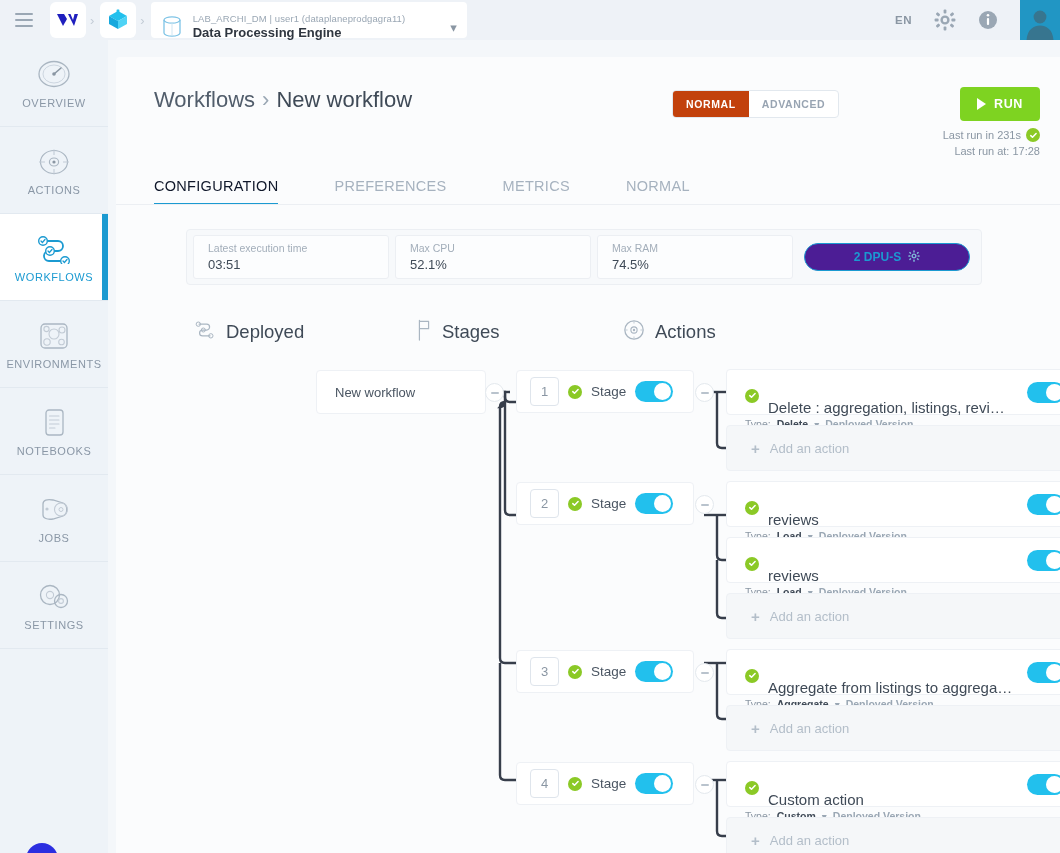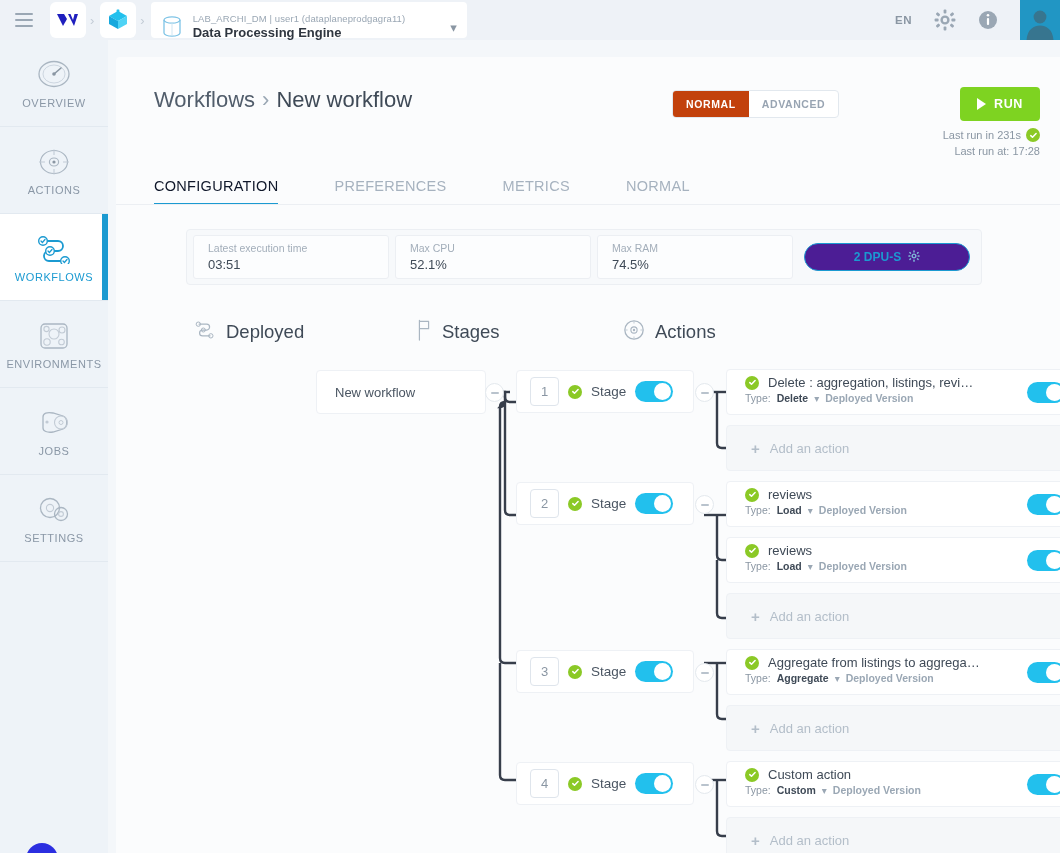--- a/index.html
+++ b/index.html
@@ -195,21 +195,21 @@
     content: ""; position: absolute; right: 2px; top: 2px;
     width: 17px; height: 17px; border-radius: 50%; background: #fff;
   }
 
   .act-card {
     position: absolute; left: 532px; width: 356px; height: 46px;
     background: #fff; border: 1px solid #eef1f5; border-radius: 4px;
     padding: 5px 0 0 18px;
   }
   .act-top { display: flex; align-items: center; gap: 9px; }
-  .act-title { font-size: 13px; color: #3f4a57; white-space: nowrap; overflow: hidden; max-width: 250px; }
+  .act-title { font-size: 15px; color: #3f4a57; white-space: nowrap; overflow: hidden; max-width: 250px; margin-top: 24px; }
   .act-sub { font-size: 10.5px; color: #8a96a3; margin-top: 2px; margin-left: 0; display: flex; align-items: center; gap: 6px; }
   .act-sub b { color: #3f4a57; }
   .act-sub .chev { color: #9aa7b4; font-size: 10px; }
   .act-sub .dv { color: #9aa7b4; font-weight: bold; cursor: pointer; }
   .act-card .tgl { position: absolute; right: 16px; top: 12px; }
 
   .add-card {
     position: absolute; left: 532px; width: 356px; height: 46px;
     background: #f5f7f9; border: 1px solid #eef1f5; border-radius: 4px;
     display: flex; align-items: center; gap: 10px; padding-left: 24px;
@@ -342,20 +342,29 @@
           <circle cx="17" cy="13" r="5" fill="none" stroke="#c2cbd5" stroke-width="1.1"></circle>
           <circle cx="9.5" cy="8" r="2.6" fill="none" stroke="#c2cbd5" stroke-width="1.1"></circle>
           <circle cx="25" cy="9" r="3" fill="none" stroke="#c2cbd5" stroke-width="1.1"></circle>
           <circle cx="10" cy="21" r="3.2" fill="none" stroke="#c2cbd5" stroke-width="1.1"></circle>
           <circle cx="24.5" cy="21" r="2.8" fill="none" stroke="#c2cbd5" stroke-width="1.1"></circle>
         </svg>
     </div>
     <div class="nlabel">ENVIRONMENTS</div>
   </div>
 
+  <div class="nav-item">
+    <div class="nav-icon">
+      <svg width="34" height="30" viewBox="0 0 34 30">
+          <rect x="9" y="2" width="17" height="25" rx="3" fill="none" stroke="#aab6c2" stroke-width="1.3"></rect>
+          <path d="M12.5 8 H22 M12.5 12 H22 M12.5 16 H22 M12.5 20 H18" stroke="#c2cbd5" stroke-width="1.1" stroke-linecap="round"></path>
+        </svg>
+    </div>
+    <div class="nlabel">NOTEBOOKS</div>
+  </div>
 
   <div class="nav-item">
     <div class="nav-icon">
       <svg width="38" height="30" viewBox="0 0 38 30">
           <path d="M8 9 C8 5 12 4 18 5 L28 8 C33 10 33 19 28 21 L18 24 C12 25 8 23 8 20 Z" fill="none" stroke="#aab6c2" stroke-width="1.3"></path>
           <circle cx="26" cy="14.5" r="6.5" fill="none" stroke="#c2cbd5" stroke-width="1.1"></circle>
           <circle cx="26" cy="14.5" r="2" fill="none" stroke="#c2cbd5" stroke-width="1"></circle>
           <circle cx="12" cy="14" r="1.6" fill="#c2cbd5"></circle>
         </svg>
     </div>

